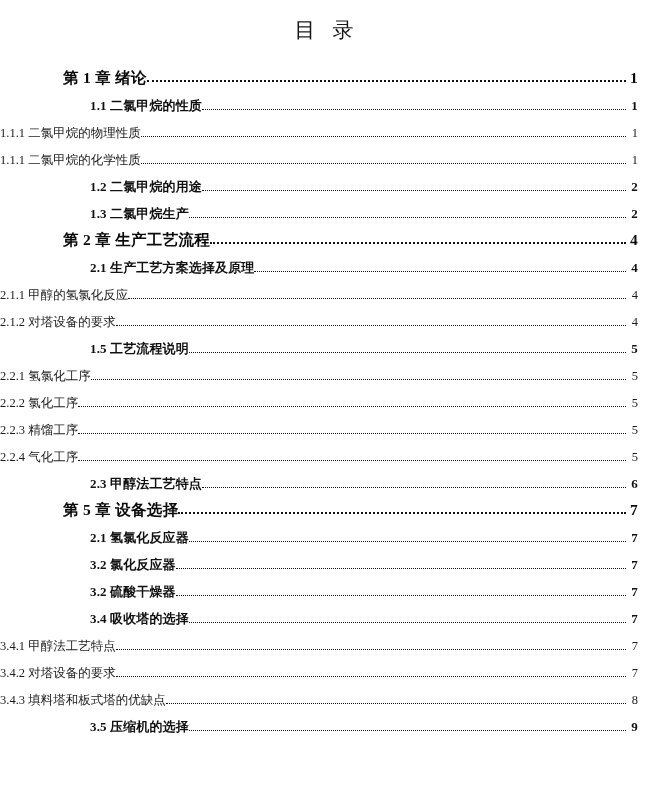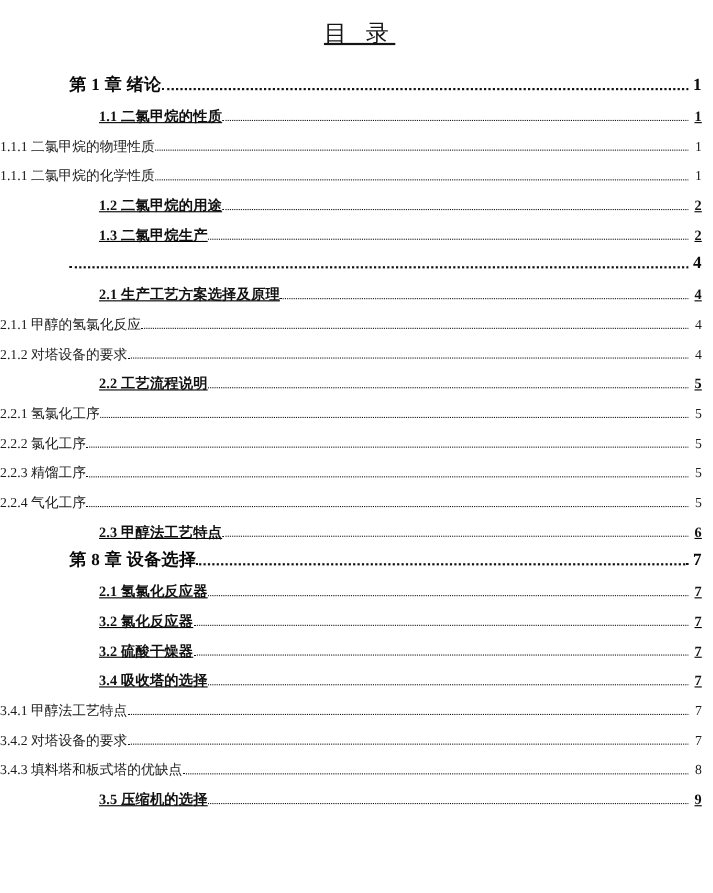--- a/index.html
+++ b/index.html
@@ -30,21 +30,20 @@
     font-size: 21px;
     font-weight: normal;
     letter-spacing: 0.28em;
     padding-top: 17px;
     padding-bottom: 0;
     margin: 0;
     line-height: 1.25;
     text-indent: 0.28em;
     color: #151515;
     font-family: "Liberation Serif", "DejaVu Serif", serif;
-    text-decoration: underline;
   }
 
   
   .toc-list {
     margin: 0;
     padding: 0;
     list-style: none;
     margin-top: 17px;
   }
 
@@ -106,21 +105,20 @@
     color: #0a0a0a;
   }
   .lvl-1 .toc-leader::before {
     border-bottom-width: 2.4px;
     bottom: 5px;
   }
 
   
   .lvl-2 {
     padding-left: 90px;
-    text-decoration: underline;
   }
   .lvl-2 .toc-label,
   .lvl-2 .toc-page-num {
     font-weight: bold;
     font-size: 13px;
     letter-spacing: 0.01em;
     color: #111111;
   }
   .lvl-2 .toc-leader::before {
     border-bottom-width: 1.4px;
@@ -178,40 +176,41 @@
         <span class="toc-label">1.2 二氯甲烷的用途</span>
         <span class="toc-leader"></span>
         <span class="toc-page-num">2</span>
       </li>
       <li class="toc-entry lvl-2">
         <span class="toc-label">1.3  二氯甲烷生产</span>
         <span class="toc-leader"></span>
         <span class="toc-page-num">2</span>
       </li>
       <li class="toc-entry lvl-1">
+        <span class="toc-label">第 2 章   生产工艺流程</span>
         <span class="toc-leader"></span>
         <span class="toc-page-num">4</span>
       </li>
       <li class="toc-entry lvl-2">
         <span class="toc-label">2.1 生产工艺方案选择及原理</span>
         <span class="toc-leader"></span>
         <span class="toc-page-num">4</span>
       </li>
       <li class="toc-entry lvl-3">
         <span class="toc-label">2.1.1 甲醇的氢氯化反应</span>
         <span class="toc-leader"></span>
         <span class="toc-page-num">4</span>
       </li>
       <li class="toc-entry lvl-3">
         <span class="toc-label">2.1.2 对塔设备的要求</span>
         <span class="toc-leader"></span>
         <span class="toc-page-num">4</span>
       </li>
       <li class="toc-entry lvl-2">
-        <span class="toc-label">2.2 工艺流程说明</span>
+        <span class="toc-label">1.5 工艺流程说明</span>
         <span class="toc-leader"></span>
         <span class="toc-page-num">5</span>
       </li>
       <li class="toc-entry lvl-3">
         <span class="toc-label">2.2.1 氢氯化工序</span>
         <span class="toc-leader"></span>
         <span class="toc-page-num">5</span>
       </li>
       <li class="toc-entry lvl-3">
         <span class="toc-label">2.2.2 氯化工序</span>
@@ -227,21 +226,21 @@
         <span class="toc-label">2.2.4 气化工序</span>
         <span class="toc-leader"></span>
         <span class="toc-page-num">5</span>
       </li>
       <li class="toc-entry lvl-2">
         <span class="toc-label">2.3 甲醇法工艺特点</span>
         <span class="toc-leader"></span>
         <span class="toc-page-num">6</span>
       </li>
       <li class="toc-entry lvl-1">
-        <span class="toc-label">第 8 章   设备选择</span>
+        <span class="toc-label">第 5 章   设备选择</span>
         <span class="toc-leader"></span>
         <span class="toc-page-num">7</span>
       </li>
       <li class="toc-entry lvl-2">
         <span class="toc-label">2.1 氢氯化反应器</span>
         <span class="toc-leader"></span>
         <span class="toc-page-num">7</span>
       </li>
       <li class="toc-entry lvl-2">
         <span class="toc-label">3.2 氯化反应器</span>

